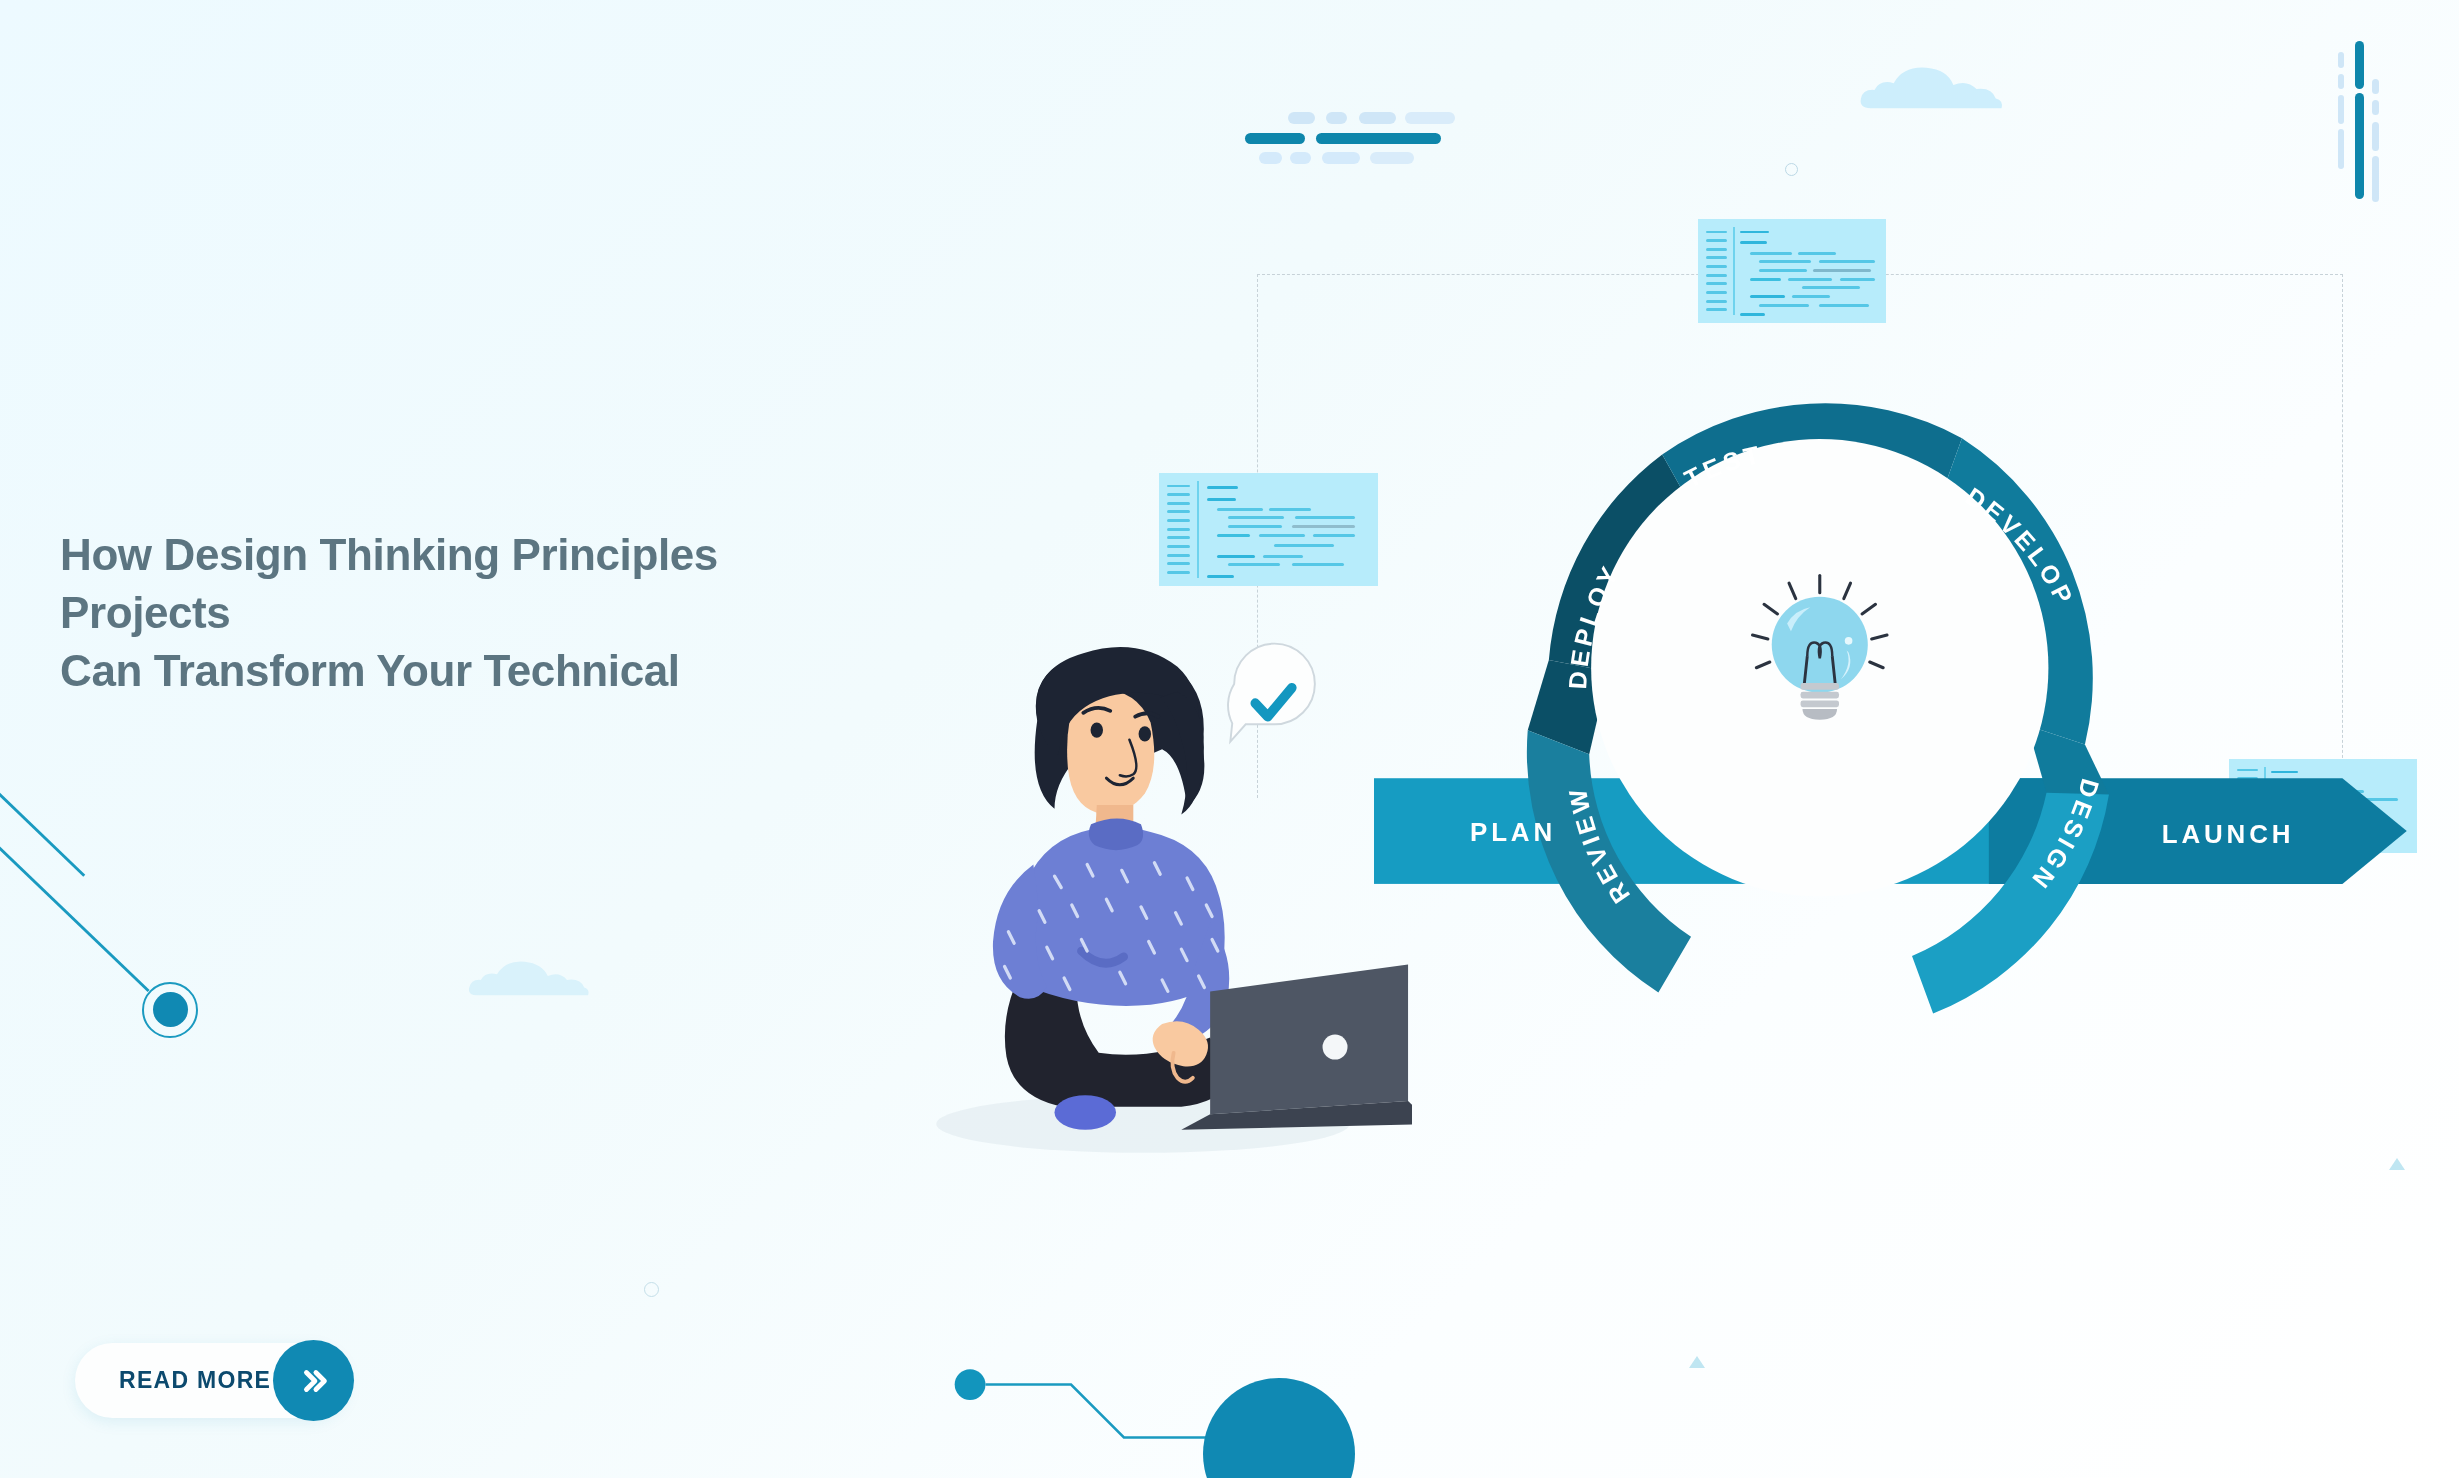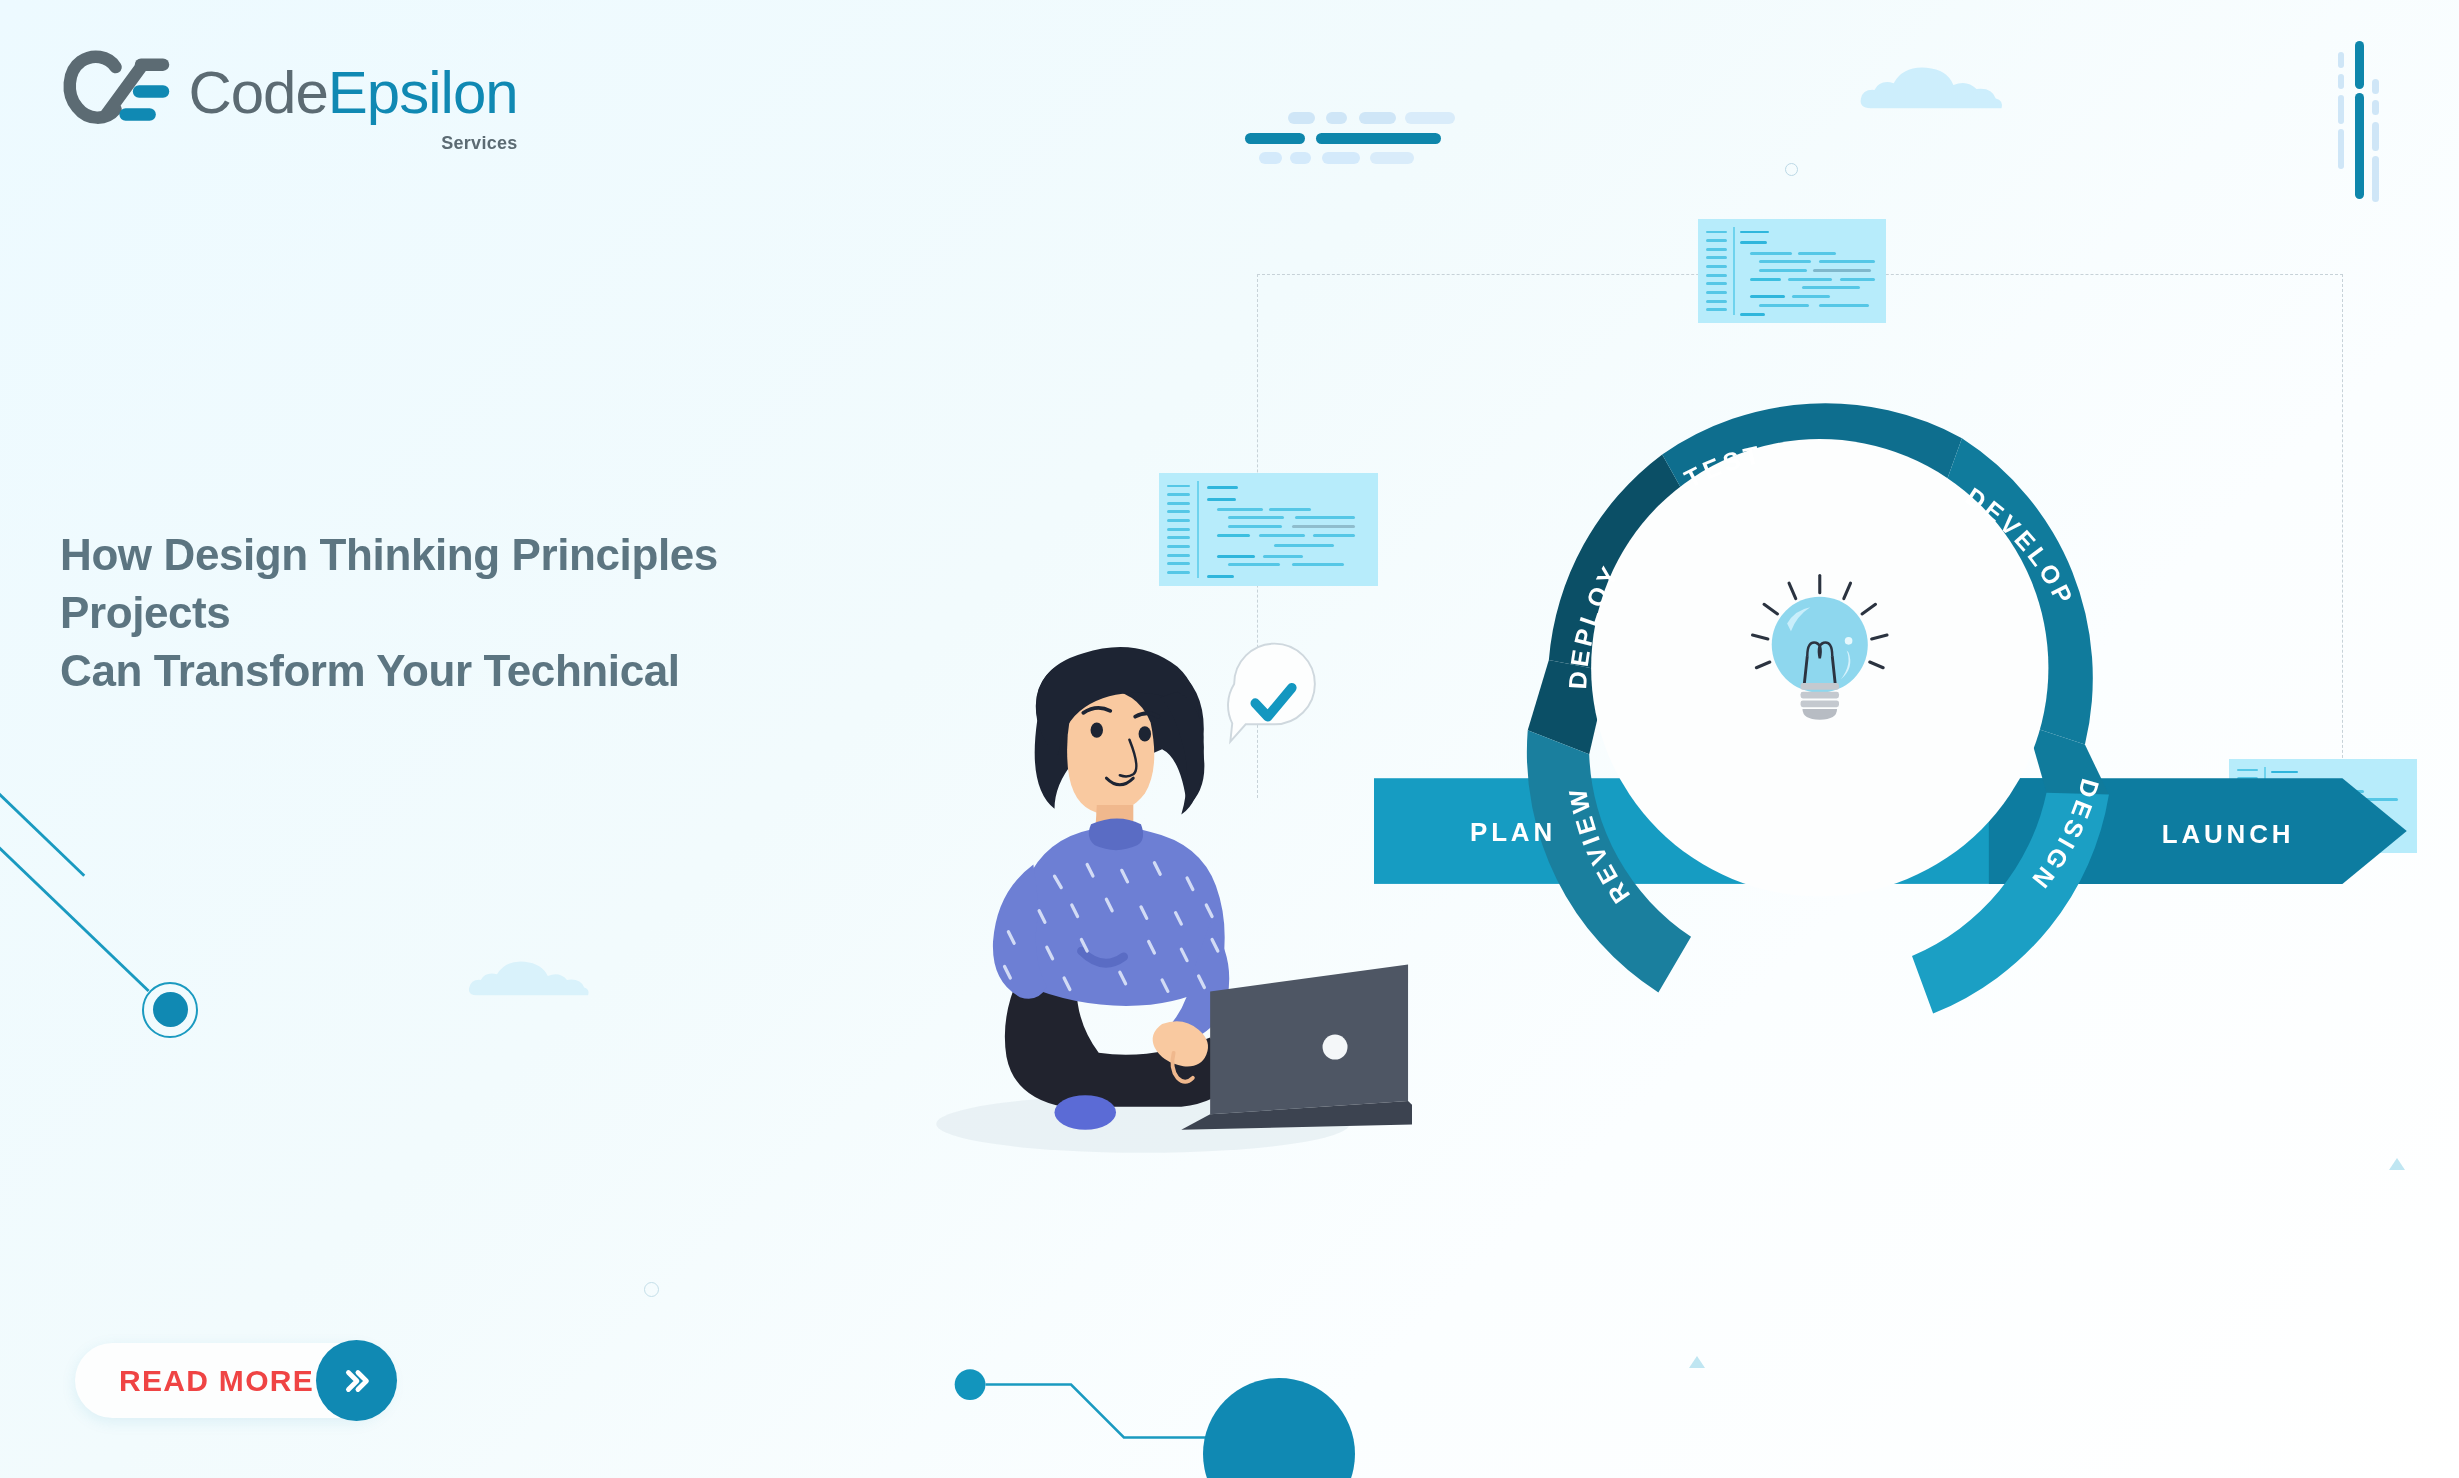--- a/index.html
+++ b/index.html
@@ -33,21 +33,21 @@
   }
 
   
   .readmore {
     position:absolute; left:75px; top:1343px;
     height:75px; display:flex; align-items:center;
     background:#fdfefe; border-radius:42px; padding-left:44px; padding-right:77px;
     box-shadow:0 3.8px 15.4px rgba(16,137,179,.10);
     cursor:pointer;
   }
-  .readmore-label { font-size:30px; font-weight:700; color:#ef4444; letter-spacing:1.3px; }
+  .readmore-label { font-size:23px; font-weight:700; color:#0c4a6e; letter-spacing:1.3px; }
   .readmore-circle {
     position:absolute; right:-5.8px; top:-2.9px; width:81px; height:81px; border-radius:50%;
     background:#1089b3; display:flex; align-items:center; justify-content:center;
   }
 
   
   .site { position:absolute; right:77px; top:1343px; display:flex; align-items:center; gap:19px; }
   .site-text { font-size:32px; font-weight:700; color:#55656f; letter-spacing:-0.2px; }
 
   
@@ -207,35 +207,20 @@
     <div class="cl" style="left:117px;top:39px; width:52px; background:#55c7e6;"></div>
     <div class="cl" style="left:61px; top:48px; width:46px; background:#8fbdcd;"></div>
     <div class="cl" style="left:52px; top:57px; width:29px; background:#3cbfe0;"></div>
     <div class="cl" style="left:88px; top:57px; width:42px; background:#55c7e6;"></div>
     <div class="cl" style="left:102px;top:65px; width:54px; background:#55c7e6;"></div>
     <div class="cl" style="left:52px; top:75px; width:33px; background:#2fb6dc;"></div>
     <div class="cl" style="left:92px; top:75px; width:38px; background:#55c7e6;"></div>
     <div class="cl" style="left:42px; top:85px; width:23px; background:#2fb6dc;"></div>
   </div>
 
-  <div class="logo-wrap">
-    <svg class="logo-mark" viewBox="0 0 120 96">
-      <path d="M58 22 C50 10 34 8 22 16 C8 26 6 50 18 64 C29 78 48 78 58 66" stroke="#5c6b73" stroke-width="13" fill="none" stroke-linecap="round"></path>
-      <path d="M48 72 L86 20" stroke="#5c6b73" stroke-width="13" fill="none" stroke-linecap="round"></path>
-      <rect x="78" y="13" width="36" height="13" rx="6.5" fill="#5c6b73"></rect>
-      <rect x="76" y="41" width="38" height="13" rx="6.5" fill="#1089b3"></rect>
-      <rect x="62" y="65" width="38" height="13" rx="6.5" fill="#1089b3"></rect>
-    </svg>
-    <div class="logo-text-block">
-      <div class="logo-text">
-        <span class="logo-code">Code</span><span class="logo-eps">Epsilon</span>
-      </div>
-      <div class="logo-sub">Services</div>
-    </div>
-  </div>
 
   <div class="subhead">
     <div>How Design Thinking Principles</div>
     <div>Projects</div>
     <div>Can Transform Your Technical</div>
   </div>
 
   <div class="readmore">
     <span class="readmore-label">READ MORE</span>
     <span class="readmore-circle">

